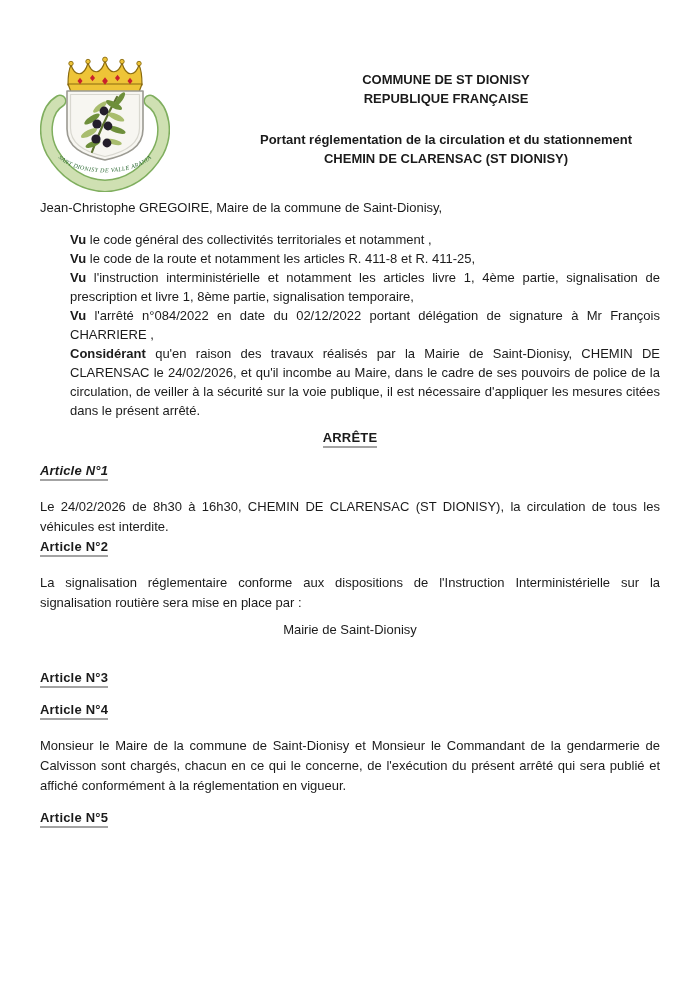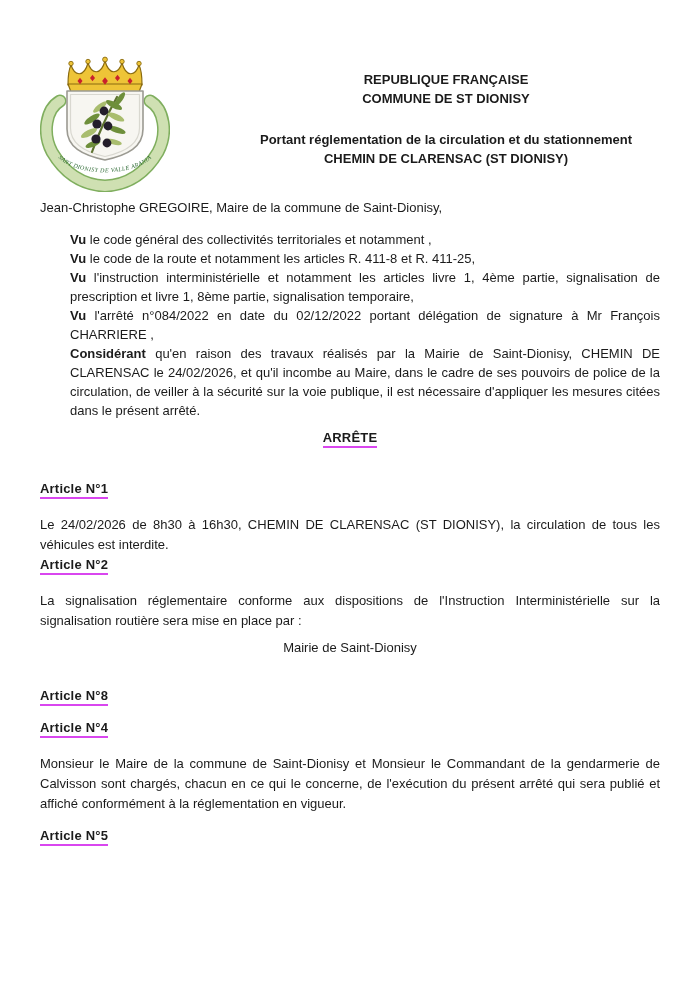--- a/index.html
+++ b/index.html
@@ -19,23 +19,23 @@
     flex:1;margin-left:62px;text-align:center;padding-top:15px;
     font-weight:bold;
   }
   .header-text p{margin:0;line-height:19px;font-size:13px;}
   .hgap{height:11px;}
   .content{padding:0 40px;}
   .mayor-line{margin:6px 0 0;}
   .vu-block{margin:12px 0 0 30px;text-align:justify;line-height:19px;}
   .vu-block p{margin:0;}
   .decree-title{margin:8px 0 0;text-align:center;font-size:13px;line-height:20px;}
-  .uline{font-weight:bold;border-bottom:2px solid #d946ef;padding-bottom:1px;letter-spacing:.2px;}
+  .uline{font-weight:bold;border-bottom:2px solid #a3a3a3;padding-bottom:1px;letter-spacing:.2px;}
   .article-h{margin:0;font-size:13px;line-height:20px;font-weight:normal;}
-  .mt13{margin-top:31px;} .mt12{margin-top:0;} .mt10{margin-top:12px;} .mt28{margin-top:28px;}
+  .mt13{margin-top:13px;font-style:italic;} .mt12{margin-top:0;} .mt10{margin-top:12px;} .mt28{margin-top:28px;}
   .p-just{text-align:justify;margin:16px 0 0;}
   .p-center{text-align:center;margin:7px 0 0;}
   b{font-weight:bold;}
 </style>
 </head>
 <body>
 
 <div class="page">
 
   <div class="header-row">
@@ -87,22 +87,22 @@
         <circle cx="67" cy="88" r="4.4" fill="#241e2b"></circle>
       </g>
 
       <path id="mottoArc" d="M 16,100 C 32,123 98,123 114,100" fill="none"></path>
       <text font-size="6" letter-spacing="0.4" fill="#2f6b36" font-family="Liberation Serif, serif" font-style="italic">
         <textPath href="#mottoArc" startOffset="50%" text-anchor="middle">SANT DIONISY DE VALLE ARANIA</textPath>
       </text>
     </svg>
 
     <div class="header-text">
+      <p>COMMUNE DE ST DIONISY</p>
       <p>REPUBLIQUE FRANÇAISE</p>
-      <p>COMMUNE DE ST DIONISY</p>
       <div class="hgap"></div>
       <div class="hgap"></div>
       <p>Portant réglementation de la circulation et du stationnement</p>
       <p>CHEMIN DE CLARENSAC (ST DIONISY)</p>
     </div>
   </div>
 
   <div class="content">
 
     <p class="mayor-line">Jean-Christophe GREGOIRE, Maire de la commune de Saint-Dionisy,</p>
@@ -117,21 +117,21 @@
 
     <p class="decree-title"><span class="uline">ARRÊTE</span></p>
 
     <h3 class="article-h mt13"><span class="uline">Article N°1</span></h3>
     <p class="p-just">Le 24/02/2026 de 8h30 à 16h30, CHEMIN DE CLARENSAC (ST DIONISY), la circulation de tous les véhicules est interdite.</p>
 
     <h3 class="article-h mt12"><span class="uline">Article N°2</span></h3>
     <p class="p-just">La signalisation réglementaire conforme aux dispositions de l'Instruction Interministérielle sur la signalisation routière sera mise en place par :</p>
     <p class="p-center">Mairie de Saint-Dionisy</p>
 
-    <h3 class="article-h mt28"><span class="uline">Article N°8</span></h3>
+    <h3 class="article-h mt28"><span class="uline">Article N°3</span></h3>
 
     <h3 class="article-h mt10"><span class="uline">Article N°4</span></h3>
     <p class="p-just">Monsieur le Maire de la commune de Saint-Dionisy et Monsieur le Commandant de la gendarmerie de Calvisson sont chargés, chacun en ce qui le concerne, de l'exécution du présent arrêté qui sera publié et affiché conformément à la réglementation en vigueur.</p>
 
     <h3 class="article-h mt10"><span class="uline">Article N°5</span></h3>
 
   </div>
 </div>
 
 </body></html>

